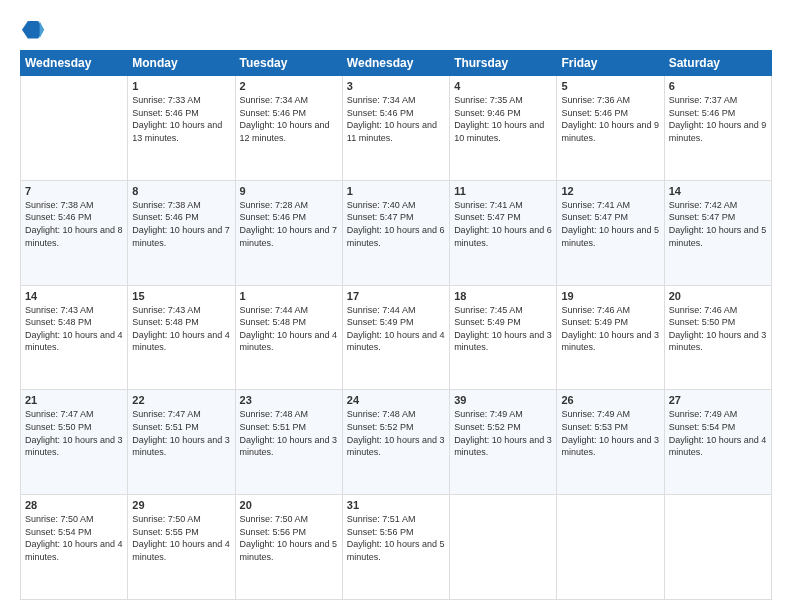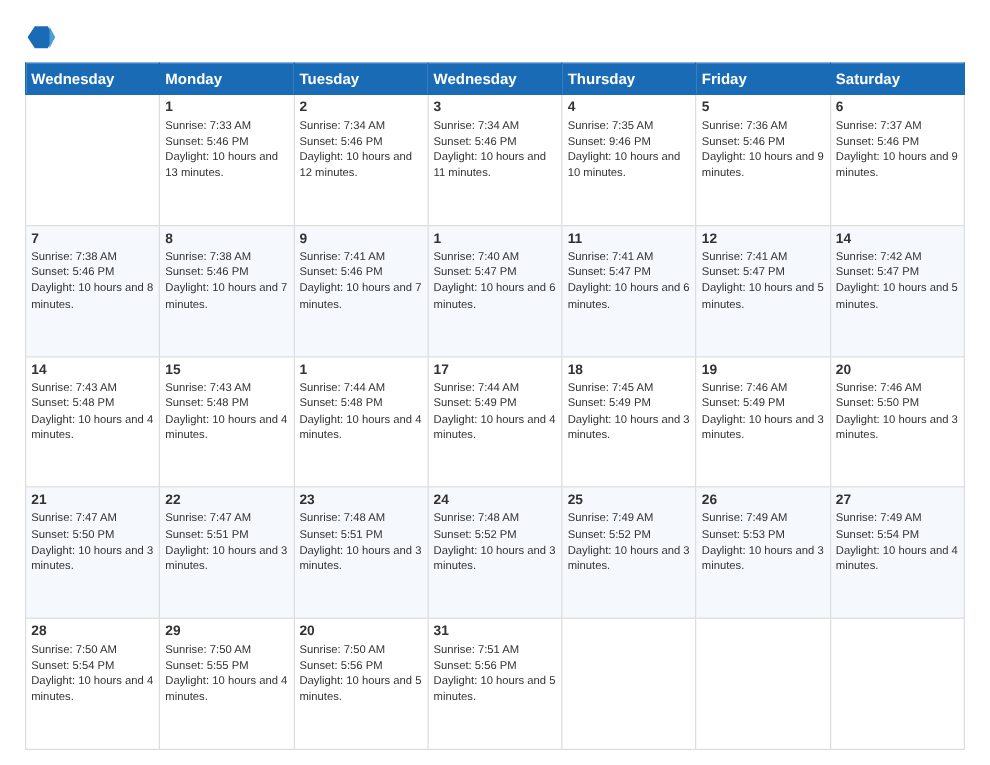--- a/index.html
+++ b/index.html
@@ -194,21 +194,21 @@
           </td>
           <td>
             <span class="day-num">8</span>
             <div class="day-info">Sunrise: 7:38 AM
 Sunset: 5:46 PM
 Daylight: 10 hours
 and 7 minutes.</div>
           </td>
           <td>
             <span class="day-num">9</span>
-            <div class="day-info">Sunrise: 7:41 AM
+            <div class="day-info">Sunrise: 7:28 AM
 Sunset: 5:46 PM
 Daylight: 10 hours
 and 7 minutes.</div>
           </td>
           <td>
             <span class="day-num">1</span>
             <div class="day-info">Sunrise: 7:40 AM
 Sunset: 5:47 PM
 Daylight: 10 hours
 and 6 minutes.</div>
@@ -309,21 +309,21 @@
 and 3 minutes.</div>
           </td>
           <td>
             <span class="day-num">24</span>
             <div class="day-info">Sunrise: 7:48 AM
 Sunset: 5:52 PM
 Daylight: 10 hours
 and 3 minutes.</div>
           </td>
           <td>
-            <span class="day-num">25</span>
+            <span class="day-num">39</span>
             <div class="day-info">Sunrise: 7:49 AM
 Sunset: 5:52 PM
 Daylight: 10 hours
 and 3 minutes.</div>
           </td>
           <td>
             <span class="day-num">26</span>
             <div class="day-info">Sunrise: 7:49 AM
 Sunset: 5:53 PM
 Daylight: 10 hours

